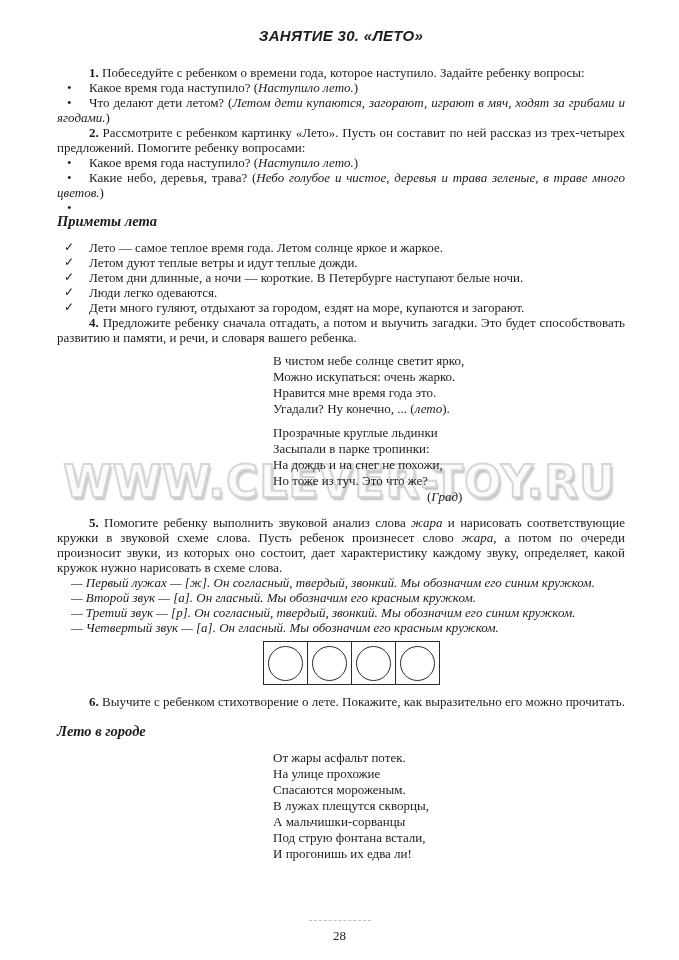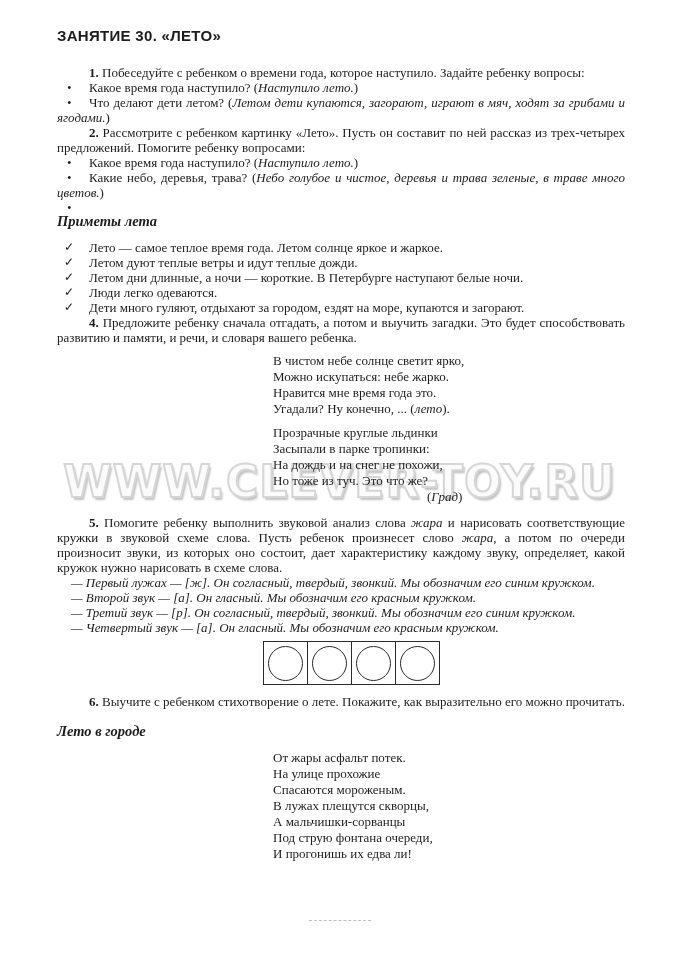--- a/index.html
+++ b/index.html
@@ -11,22 +11,23 @@
     font-family:"Liberation Serif", serif;
     color:#1c1c1c;
     font-size:13px;
     line-height:15px;
     overflow:hidden;
   }
   .content{position:absolute;left:57px;top:24px;width:568px;z-index:1;}
   .doc-title{
     font-family:"Liberation Sans", sans-serif;
     font-weight:bold;font-size:15px;line-height:16px;
-    letter-spacing:.3px;
+    text-align:center;letter-spacing:.3px;
     margin:4px 0 21px 0;
+    font-style:italic;
   }
   .para{margin:0;text-indent:32px;text-align:justify;}
   .item{position:relative;margin:0;text-indent:32px;text-align:justify;}
   .item .marker{position:absolute;left:10px;top:0;text-indent:0;}
   .check .marker{left:7px;font-size:12px;}
   .b{font-weight:bold;}
   .i{font-style:italic;}
   .heading{
     font-weight:bold;font-style:italic;text-align:left;
     font-size:14.5px;line-height:16px;margin:13px 0 11px 0;text-indent:0;
@@ -124,21 +125,21 @@
     </div>
     <div class="item check">
       <span class="marker">✓</span>
       <span>Дети много гуляют, отдыхают за городом, ездят на море, купаются и загорают.</span>
     </div>
 
     <p class="para"><span class="b">4.</span><span> Предложите ребенку сначала отгадать, а потом и выучить загадки. Это будет способствовать развитию и памяти, и речи, и словаря вашего ребенка.</span></p>
 
     <div class="verse">
       <div>В чистом небе солнце светит ярко,</div>
-      <div>Можно искупаться: небе жарко.</div>
+      <div>Можно искупаться: очень жарко.</div>
       <div>Нравится мне время года это.</div>
       <div><span>Угадали? Ну конечно, ... (</span><span class="i">лето</span><span>).</span></div>
     </div>
 
     <div class="verse">
       <div>Прозрачные круглые льдинки</div>
       <div>Засыпали в парке тропинки:</div>
       <div>На дождь и на снег не похожи,</div>
       <div>Но тоже из туч. Это что же?</div>
       <div class="verse-answer"><span>(</span><span class="i">Град</span><span>)</span></div>
@@ -171,21 +172,22 @@
     <p class="para after-scheme"><span class="b">6.</span><span> Выучите с ребенком стихотворение о лете. Покажите, как выразительно его можно прочитать.</span></p>
 
     <div class="heading poem-heading">Лето в городе</div>
 
     <div class="verse" style="margin-top:9px">
       <div>От жары асфальт потек.</div>
       <div>На улице прохожие</div>
       <div>Спасаются мороженым.</div>
       <div>В лужах плещутся скворцы,</div>
       <div>А мальчишки-сорванцы</div>
-      <div>Под струю фонтана очереди,</div>
+      <div>Под струю фонтана встали,</div>
       <div>И прогонишь их едва ли!</div>
     </div>
 
   </div>
 
   <div class="footer-line"></div>
+  <div class="page-number">28</div>
 
 </div>
 
 </body></html>

